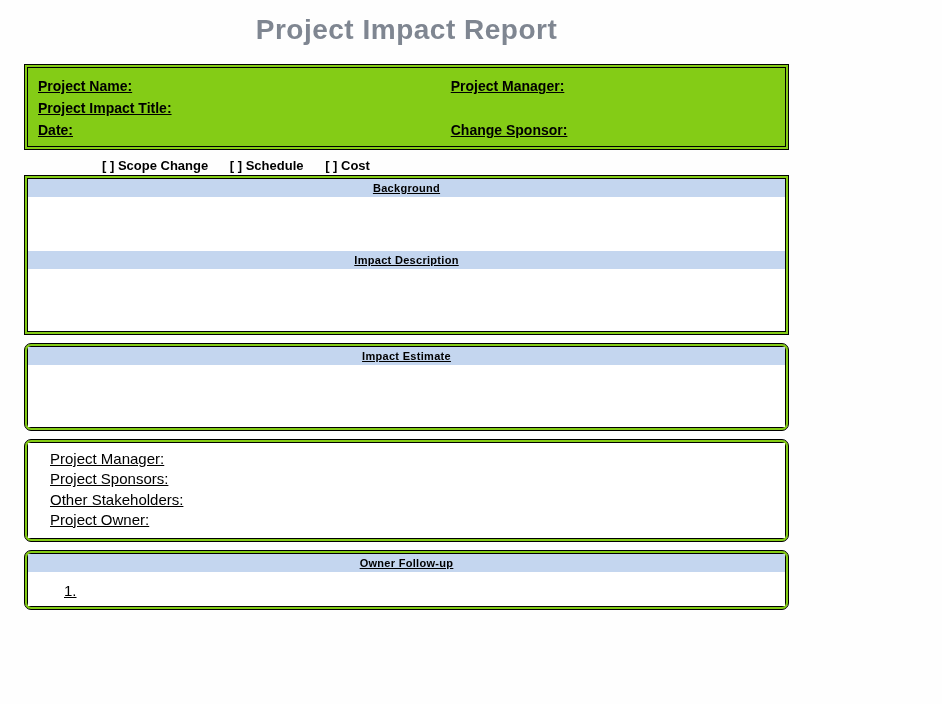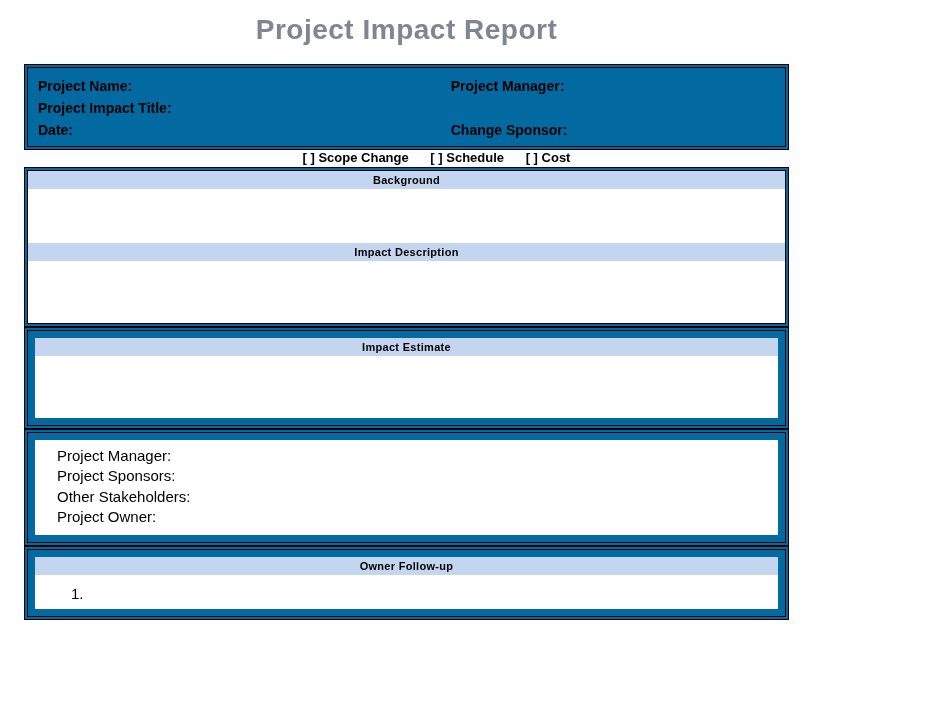--- a/index.html
+++ b/index.html
@@ -18,21 +18,23 @@
   .title {
     text-align: center;
     font-size: 28px;
     font-weight: bold;
     color: #7f8691;
     letter-spacing: 0.5px;
     margin: 6px 0 18px 0;
   }
   .dbox {
     border: 4px double #000;
-    background: #0369a1;
+    background: #84cc16;
+    margin-bottom: 8px;
+    text-decoration: underline;
   }
   .header-box {
     padding: 10px 10px 8px 10px;
   }
   .hdr-row {
     display: flex;
     margin-bottom: 6px;
   }
   .hdr-left {
     flex: 0 0 56%;
@@ -45,21 +47,20 @@
     font-weight: bold;
     font-size: 14px;
     color: #000;
   }
   .checkrow {
     font-weight: bold;
     font-size: 13px;
     color: #000;
     padding-left: 78px;
     margin: 0 0 2px 0;
-    text-align: center;
   }
   .checkrow .chk {
     margin-right: 18px;
   }
   .section-band {
     background: #c4d6ef;
     text-align: center;
     font-weight: bold;
     font-size: 11px;
     color: #000;
@@ -81,21 +82,21 @@
   .followup-body {
     padding: 6px 14px 4px 14px;
     font-size: 15px;
     color: #000;
     line-height: 1.45;
   }
   .followup-item {
     padding: 2px 0 0 22px;
   }
   .multi-box { padding: 0; }
-  .single-box { padding: 7px; }
+  .single-box { padding: 0; border-radius: 7px; }
 </style>
 </head>
 <body>
 
 <div class="page">
 
   <div class="title">Project Impact Report</div>
 
   <div class="dbox header-box">
     <div class="hdr-row">

